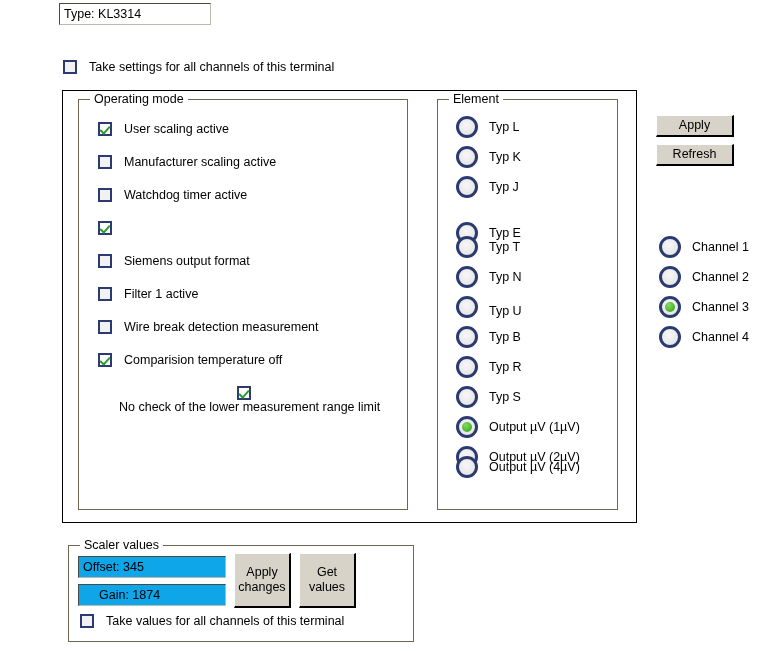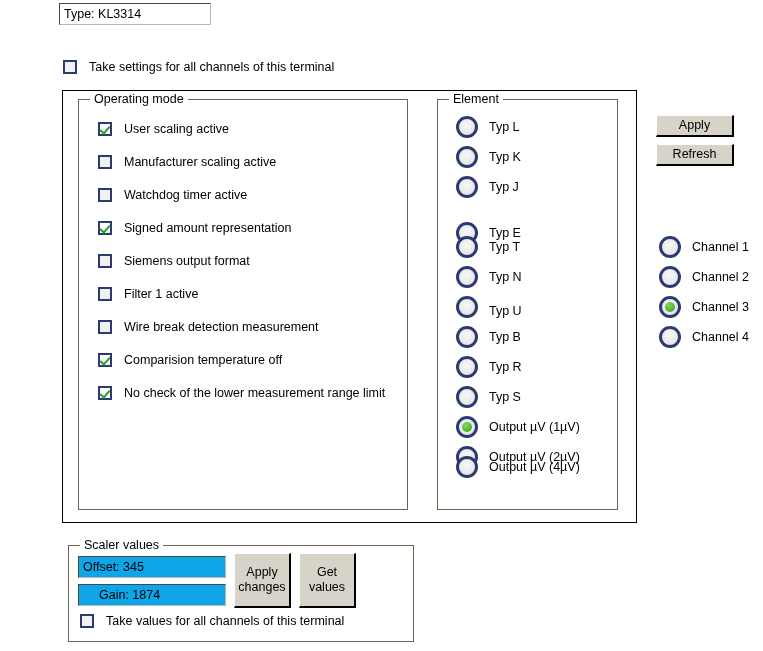--- a/index.html
+++ b/index.html
@@ -191,39 +191,38 @@
     <div class="cbrow" style="left: 98px; top: 155px;">
       <span class="cbox"></span>
       <span class="cblabel">Manufacturer scaling active</span>
     </div>
     <div class="cbrow" style="left: 98px; top: 188px;">
       <span class="cbox"></span>
       <span class="cblabel">Watchdog timer active</span>
     </div>
     <div class="cbrow" style="left: 98px; top: 221px;">
       <span class="cbox checked"></span>
-      <span class="cblabel">Signed amount representation</span>
     </div>
     <div class="cbrow" style="left: 98px; top: 254px;">
       <span class="cbox"></span>
       <span class="cblabel">Siemens output format</span>
     </div>
     <div class="cbrow" style="left: 98px; top: 287px; text-align: center;">
       <span class="cbox"></span>
       <span class="cblabel">Filter 1 active</span>
     </div>
     <div class="cbrow" style="left: 98px; top: 320px;">
       <span class="cbox"></span>
       <span class="cblabel">Wire break detection measurement</span>
     </div>
     <div class="cbrow" style="left: 98px; top: 353px;">
       <span class="cbox checked"></span>
       <span class="cblabel">Comparision temperature off</span>
     </div>
-    <div class="cbrow" style="left: 98px; top: 386px;">
+    <div class="cbrow" style="left: 107px; top: 386px; flex-direction: column;">
       <span class="cbox checked"></span>
       <span class="cblabel">No check of the lower measurement range limit</span>
     </div>
   </div>
 
 <div class="groupbox" id="element-group" style="left:437px; top:99px; width:181px; height:411px;">
   <span class="grouptitle">Element</span>
 </div>
 <div id="element-items">
     <div class="rbrow" style="left: 456px; top: 116px;">

